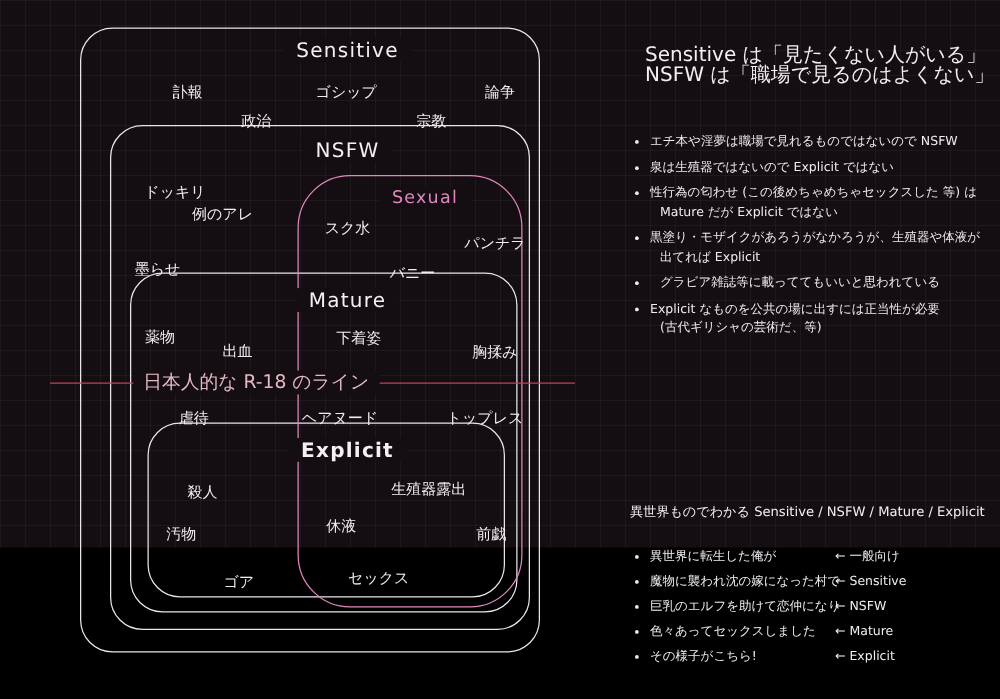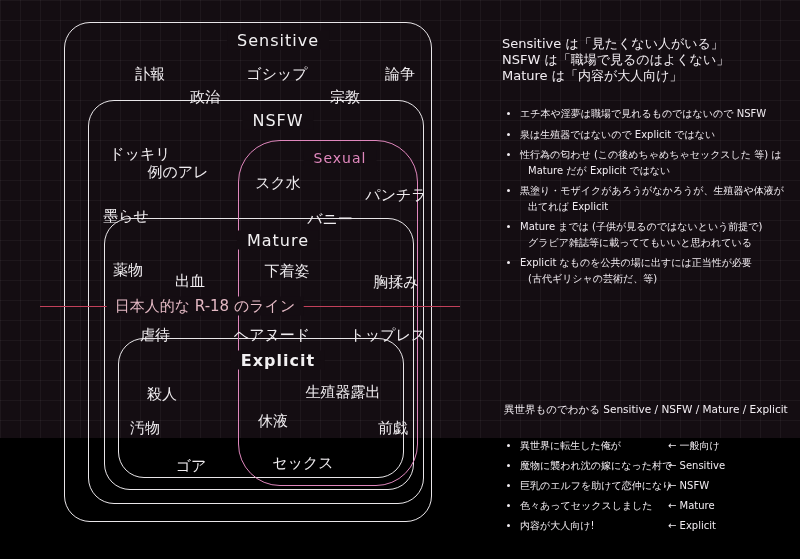--- a/index.html
+++ b/index.html
@@ -79,39 +79,39 @@
     background: #140d12;
     padding: 0 8px;
     font-size: 15px;
     color: #e4b9c4;
     white-space: nowrap;
     text-align: right;
   }
 
   .term {
     position: absolute;
-    font-size: 15px;
+    font-size: 12px;
     color: #f0edf0;
     white-space: nowrap;
     transform: translate(-50%, -50%);
   }
 
   .right {
     position: absolute;
     left: 500px;
     top: 0;
     width: 300px;
     height: 559px;
     color: #efeaef;
   }
   .defs {
     position: absolute;
-    left: 2px;
+    left: 16px;
     top: 36px;
-    font-size: 13px;
+    font-size: 16px;
     line-height: 16px;
     color: #f3eef3;
   }
   .defs div { white-space: nowrap; }
   .bullets {
     position: absolute;
     left: 4px;
     top: 106px;
     width: 292px;
     font-size: 10px;
@@ -206,33 +206,32 @@
         <div class="term" style="left: 393px; top: 428px;">前戯</div>
         <div class="term" style="left: 191px; top: 466px;">ゴア</div>
         <div class="term" style="left: 303px; top: 463px;">セックス</div>
       </div>
   </div>
 
   <div class="right">
     <div class="defs">
         <div>Sensitive は「見たくない人がいる」</div>
         <div>NSFW は「職場で見るのはよくない」</div>
-        <div>Mature は「内容が大人向け」</div>
       </div>
     <ul class="bullets">
         <li><span>エチ本や淫夢は職場で見れるものではないので NSFW</span></li>
         <li><span>泉は生殖器ではないので Explicit ではない</span></li>
         <li><span>性行為の匂わせ (この後めちゃめちゃセックスした 等) は</span><span class="sub">Mature だが Explicit ではない</span></li>
         <li><span>黒塗り・モザイクがあろうがなかろうが、生殖器や体液が</span><span class="sub">出てれば Explicit</span></li>
-        <li><span>Mature までは (子供が見るのではないという前提で)</span><span class="sub">グラビア雑誌等に載っててもいいと思われている</span></li>
+        <li><span class="sub">グラビア雑誌等に載っててもいいと思われている</span></li>
         <li><span>Explicit なものを公共の場に出すには正当性が必要</span><span class="sub">(古代ギリシャの芸術だ、等)</span></li>
       </ul>
     <div class="example-title">異世界ものでわかる Sensitive / NSFW / Mature / Explicit</div>
     <ul class="example-list">
         <li><span>異世界に転生した俺が</span><span class="arrow">← 一般向け</span></li>
         <li><span>魔物に襲われ沈の嫁になった村で</span><span class="arrow">← Sensitive</span></li>
         <li><span>巨乳のエルフを助けて恋仲になり</span><span class="arrow">← NSFW</span></li>
         <li><span>色々あってセックスしました</span><span class="arrow">← Mature</span></li>
-        <li><span>内容が大人向け!</span><span class="arrow">← Explicit</span></li>
+        <li><span>その様子がこちら!</span><span class="arrow">← Explicit</span></li>
       </ul>
   </div>
 
 </div>
 
 </body></html>

